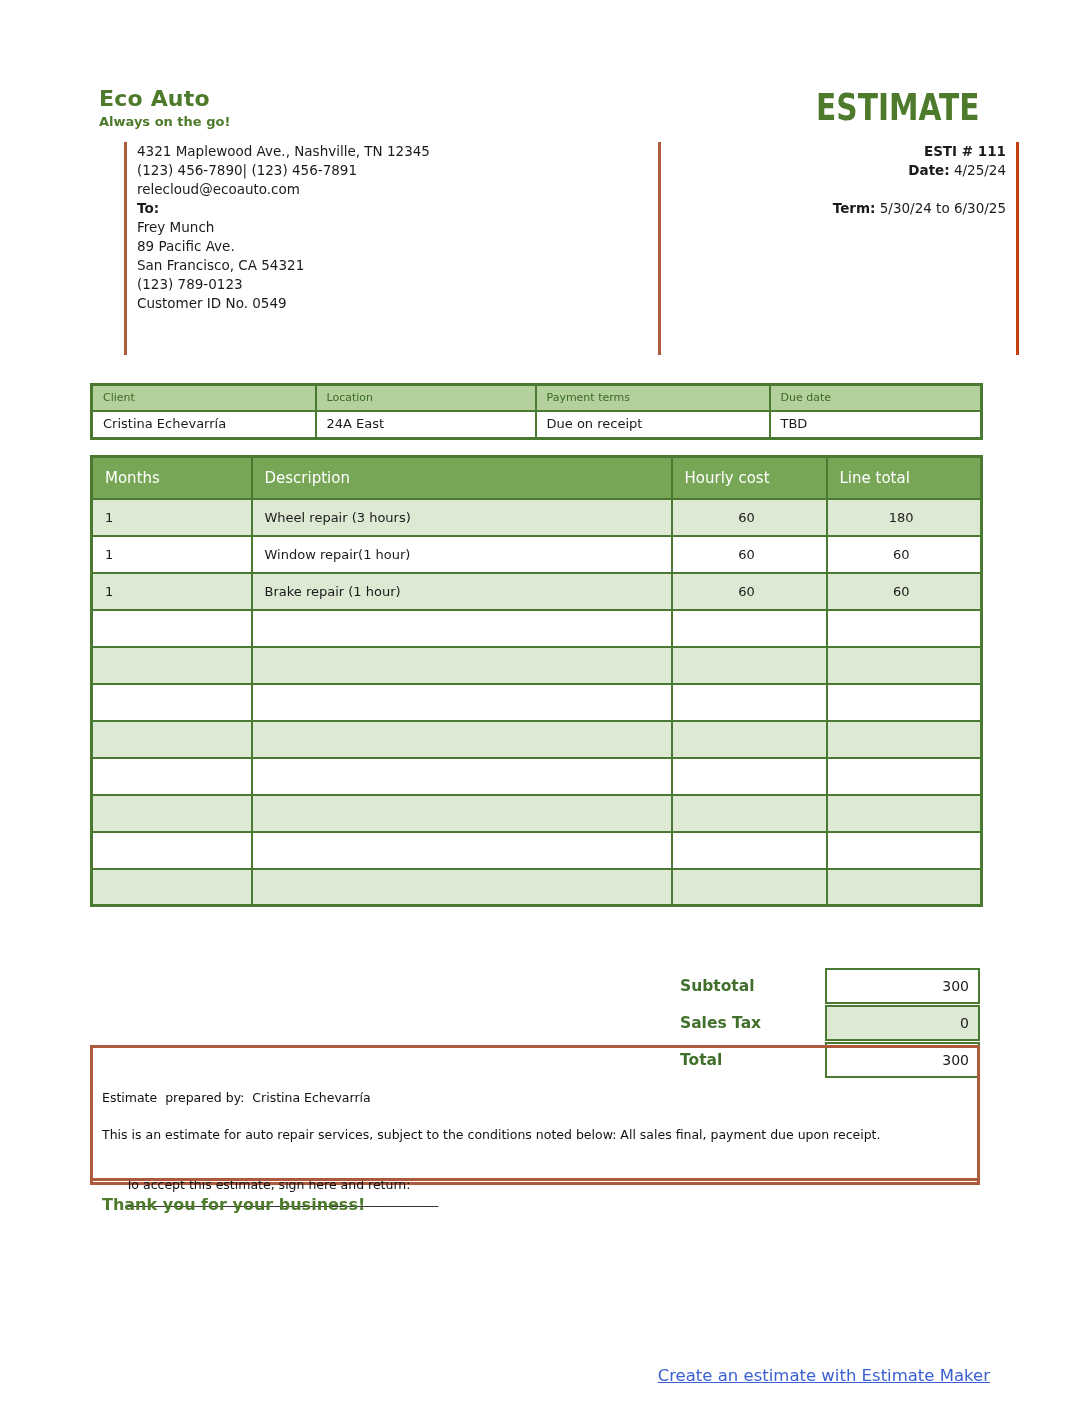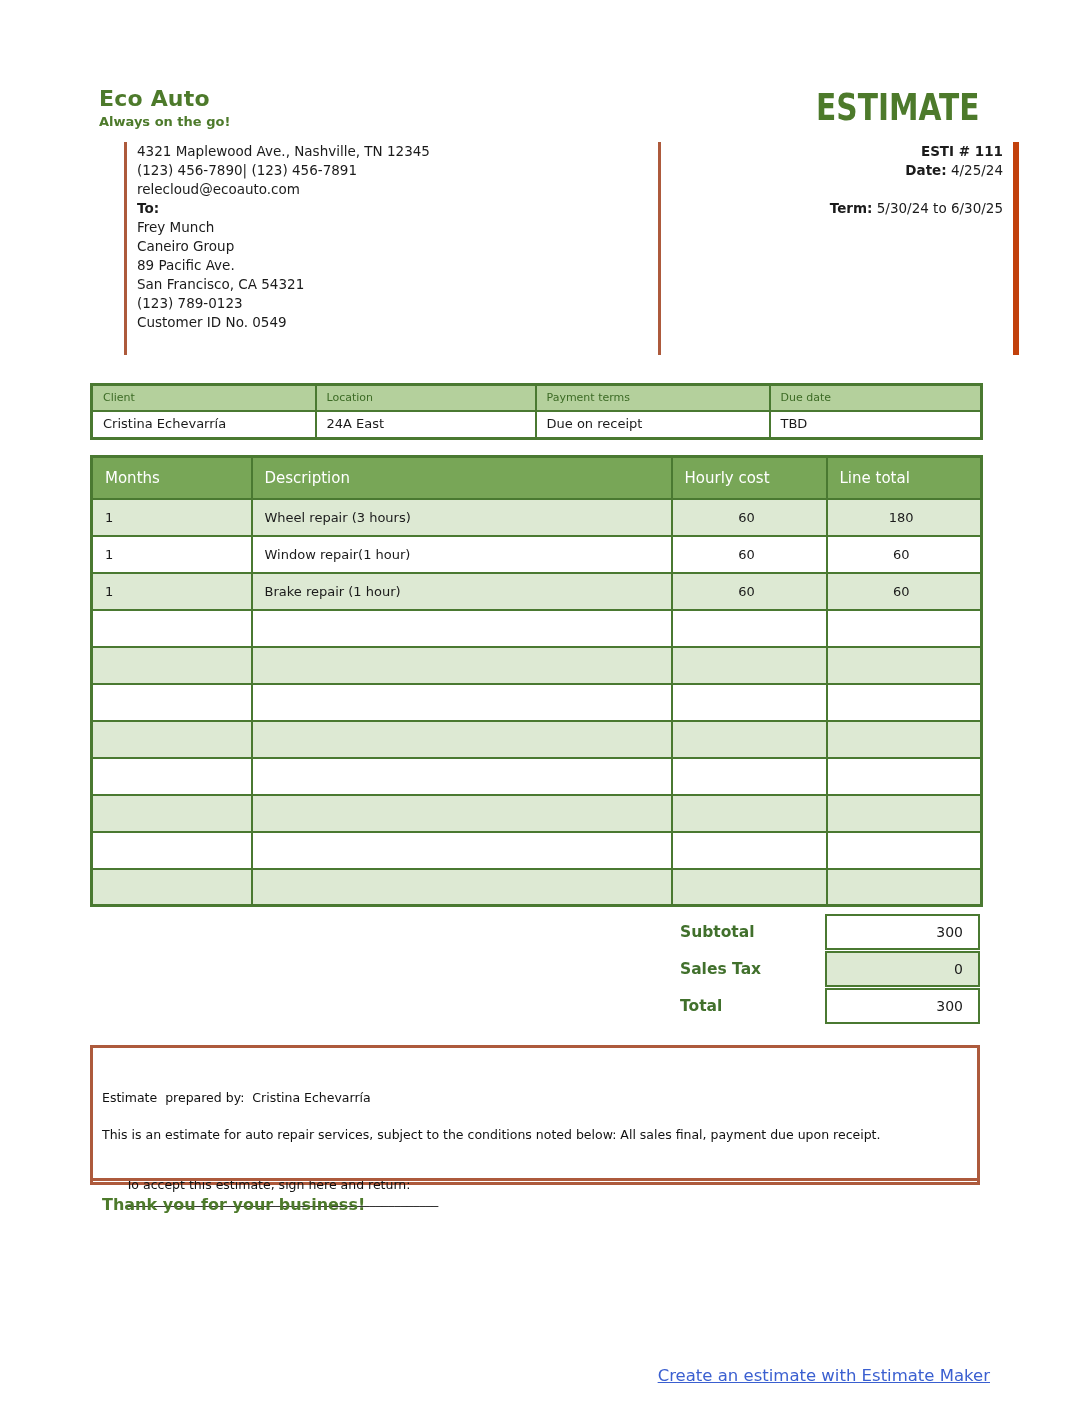--- a/index.html
+++ b/index.html
@@ -24,21 +24,21 @@
     line-height: 1; transform: scaleX(0.78); transform-origin: 100% 0;
   }
 
   
   .header-cols { position: absolute; left: 88px; top: 142px; width: 895px; height: 213px; display: flex; margin-left: 36px; }
   .hcol-left {
     width: 534px; border-left: 3px solid #ad5a3c;
     padding-left: 10px; font-size: 13.5px; line-height: 19px;
   }
   .hcol-right {
-    width: 361px; border-left: 3px solid #ad5a3c; border-right: 6px solid #c2410c;
+    width: 361px; border-left: 3px solid #ad5a3c; border-right: 3px solid #c2410c;
     padding-right: 10px; text-align: right; font-size: 13.5px; line-height: 19px;
   }
   .b { font-weight: bold; }
   .spacer-line { height: 19px; }
 
   
   .client-table {
     position: absolute; left: 90px; top: 383px; width: 890px;
     border-collapse: collapse; table-layout: fixed;
     border: 3px solid #4a7931;
@@ -65,32 +65,32 @@
     padding: 0 4px 0 12px; border: 2px solid #4a7931;
   }
   .items-table td {
     font-size: 13px; height: 37px; vertical-align: middle;
     padding: 0 4px 0 12px; border: 2px solid #4a7931; background: #ffffff;
   }
   .items-table tbody tr:nth-child(odd) td { background: #dde9d3; }
   .items-table td.num { text-align: center; padding: 0 9px 0 4px; }
 
   
-  .totals { position: absolute; left: 90px; top: 914px; width: 890px; }
+  .totals { position: absolute; left: 90px; top: 968px; width: 890px; }
   .total-row { position: relative; height: 36px; margin-bottom: 1px; }
   .total-label {
     position: absolute; left: 590px; top: 0; height: 36px;
     display: flex; align-items: center;
     font-size: 15.5px; font-weight: bold; color: #41702c;
   }
   .total-box {
     position: absolute; right: 0; top: 0; width: 155px; height: 36px;
     border: 2px solid #4a7931; background: #ffffff;
     display: flex; align-items: center; justify-content: flex-end;
-    padding-right: 15px; font-size: 14px;
+    padding-right: 9px; font-size: 14px;
   }
   .total-box.shaded { background: #dde9d3; }
 
   
   .footer-box {
     position: absolute; left: 90px; top: 1045px; width: 890px; height: 140px;
     border: 3px solid #ad5a3c;
   }
   .footer-line {
     position: absolute; left: 9px; right: 9px;
@@ -126,21 +126,20 @@
 
   <div class="doc-title">ESTIMATE</div>
 
   <div class="header-cols">
     <div class="hcol-left">
       <div>4321 Maplewood Ave., Nashville, TN 12345</div>
       <div>(123) 456-7890| (123) 456-7891</div>
       <div>relecloud@ecoauto.com</div>
       <div class="b">To:</div>
       <div>Frey Munch</div>
-      <div>Caneiro Group</div>
       <div>89 Pacific Ave.</div>
       <div>San Francisco, CA 54321</div>
       <div>(123) 789-0123</div>
       <div>Customer ID No. 0549</div>
     </div>
     <div class="hcol-right">
       <div class="b">
         <span>ESTI #</span>
         <span>111</span>
       </div>

